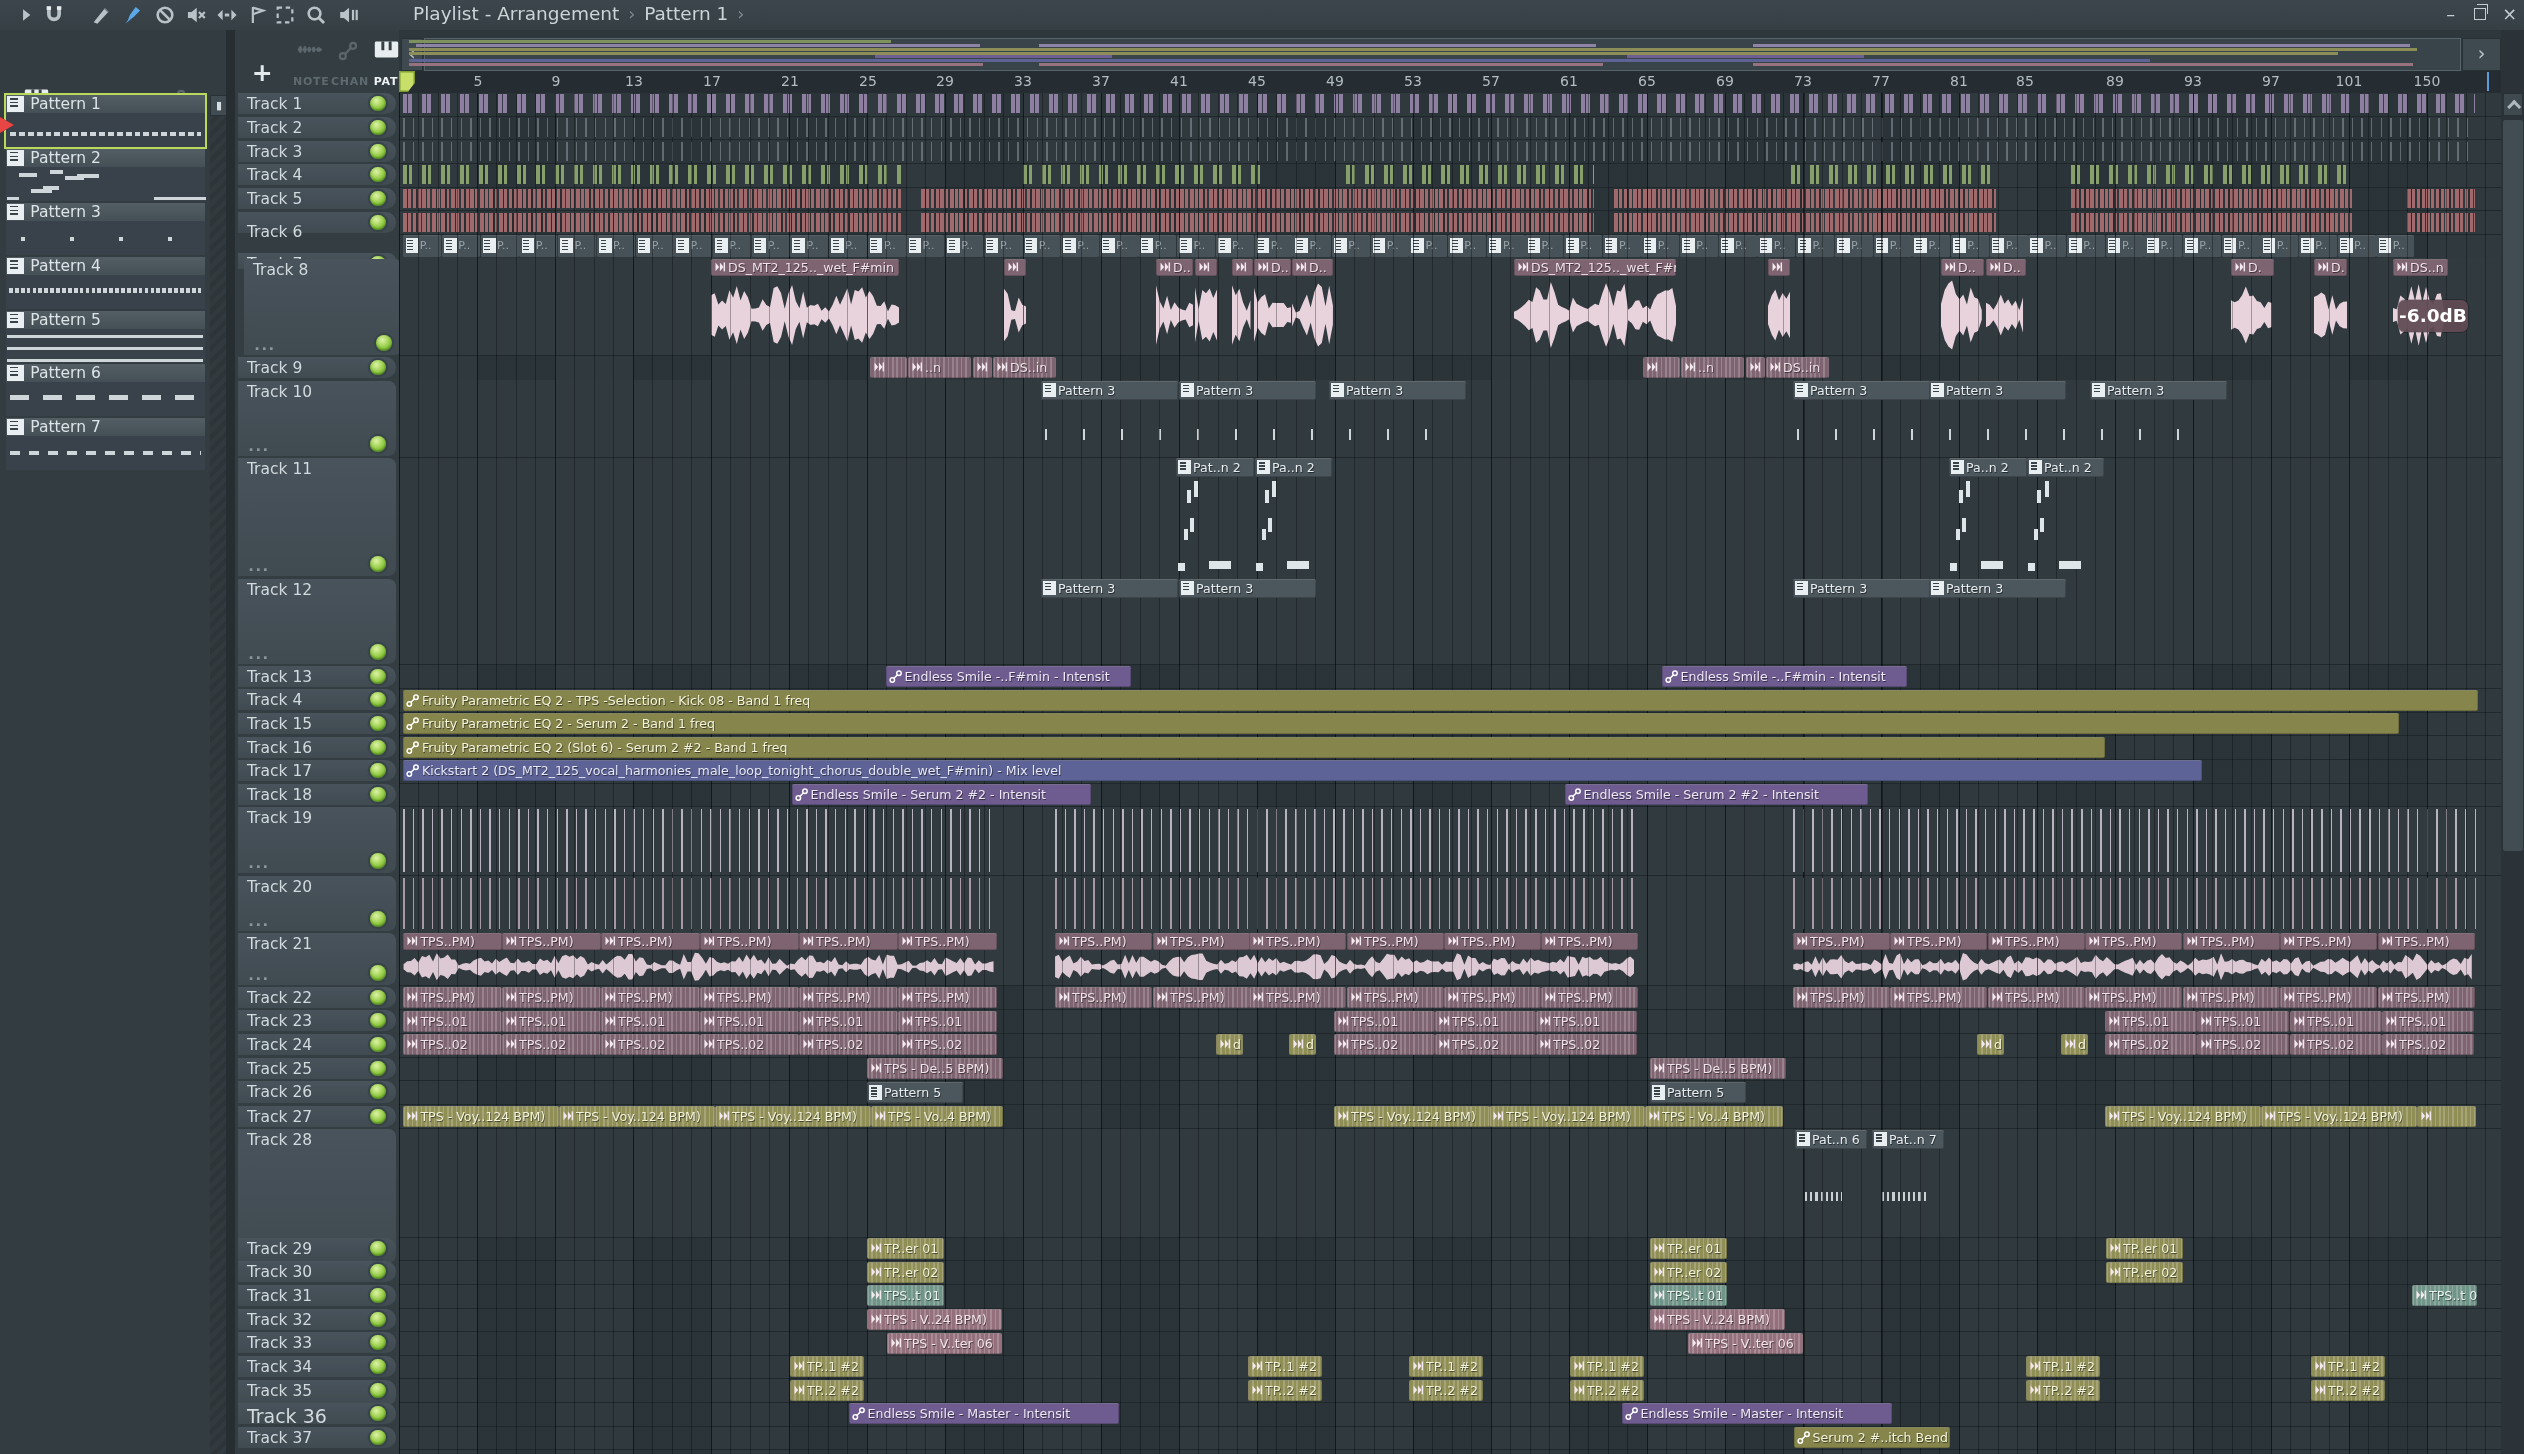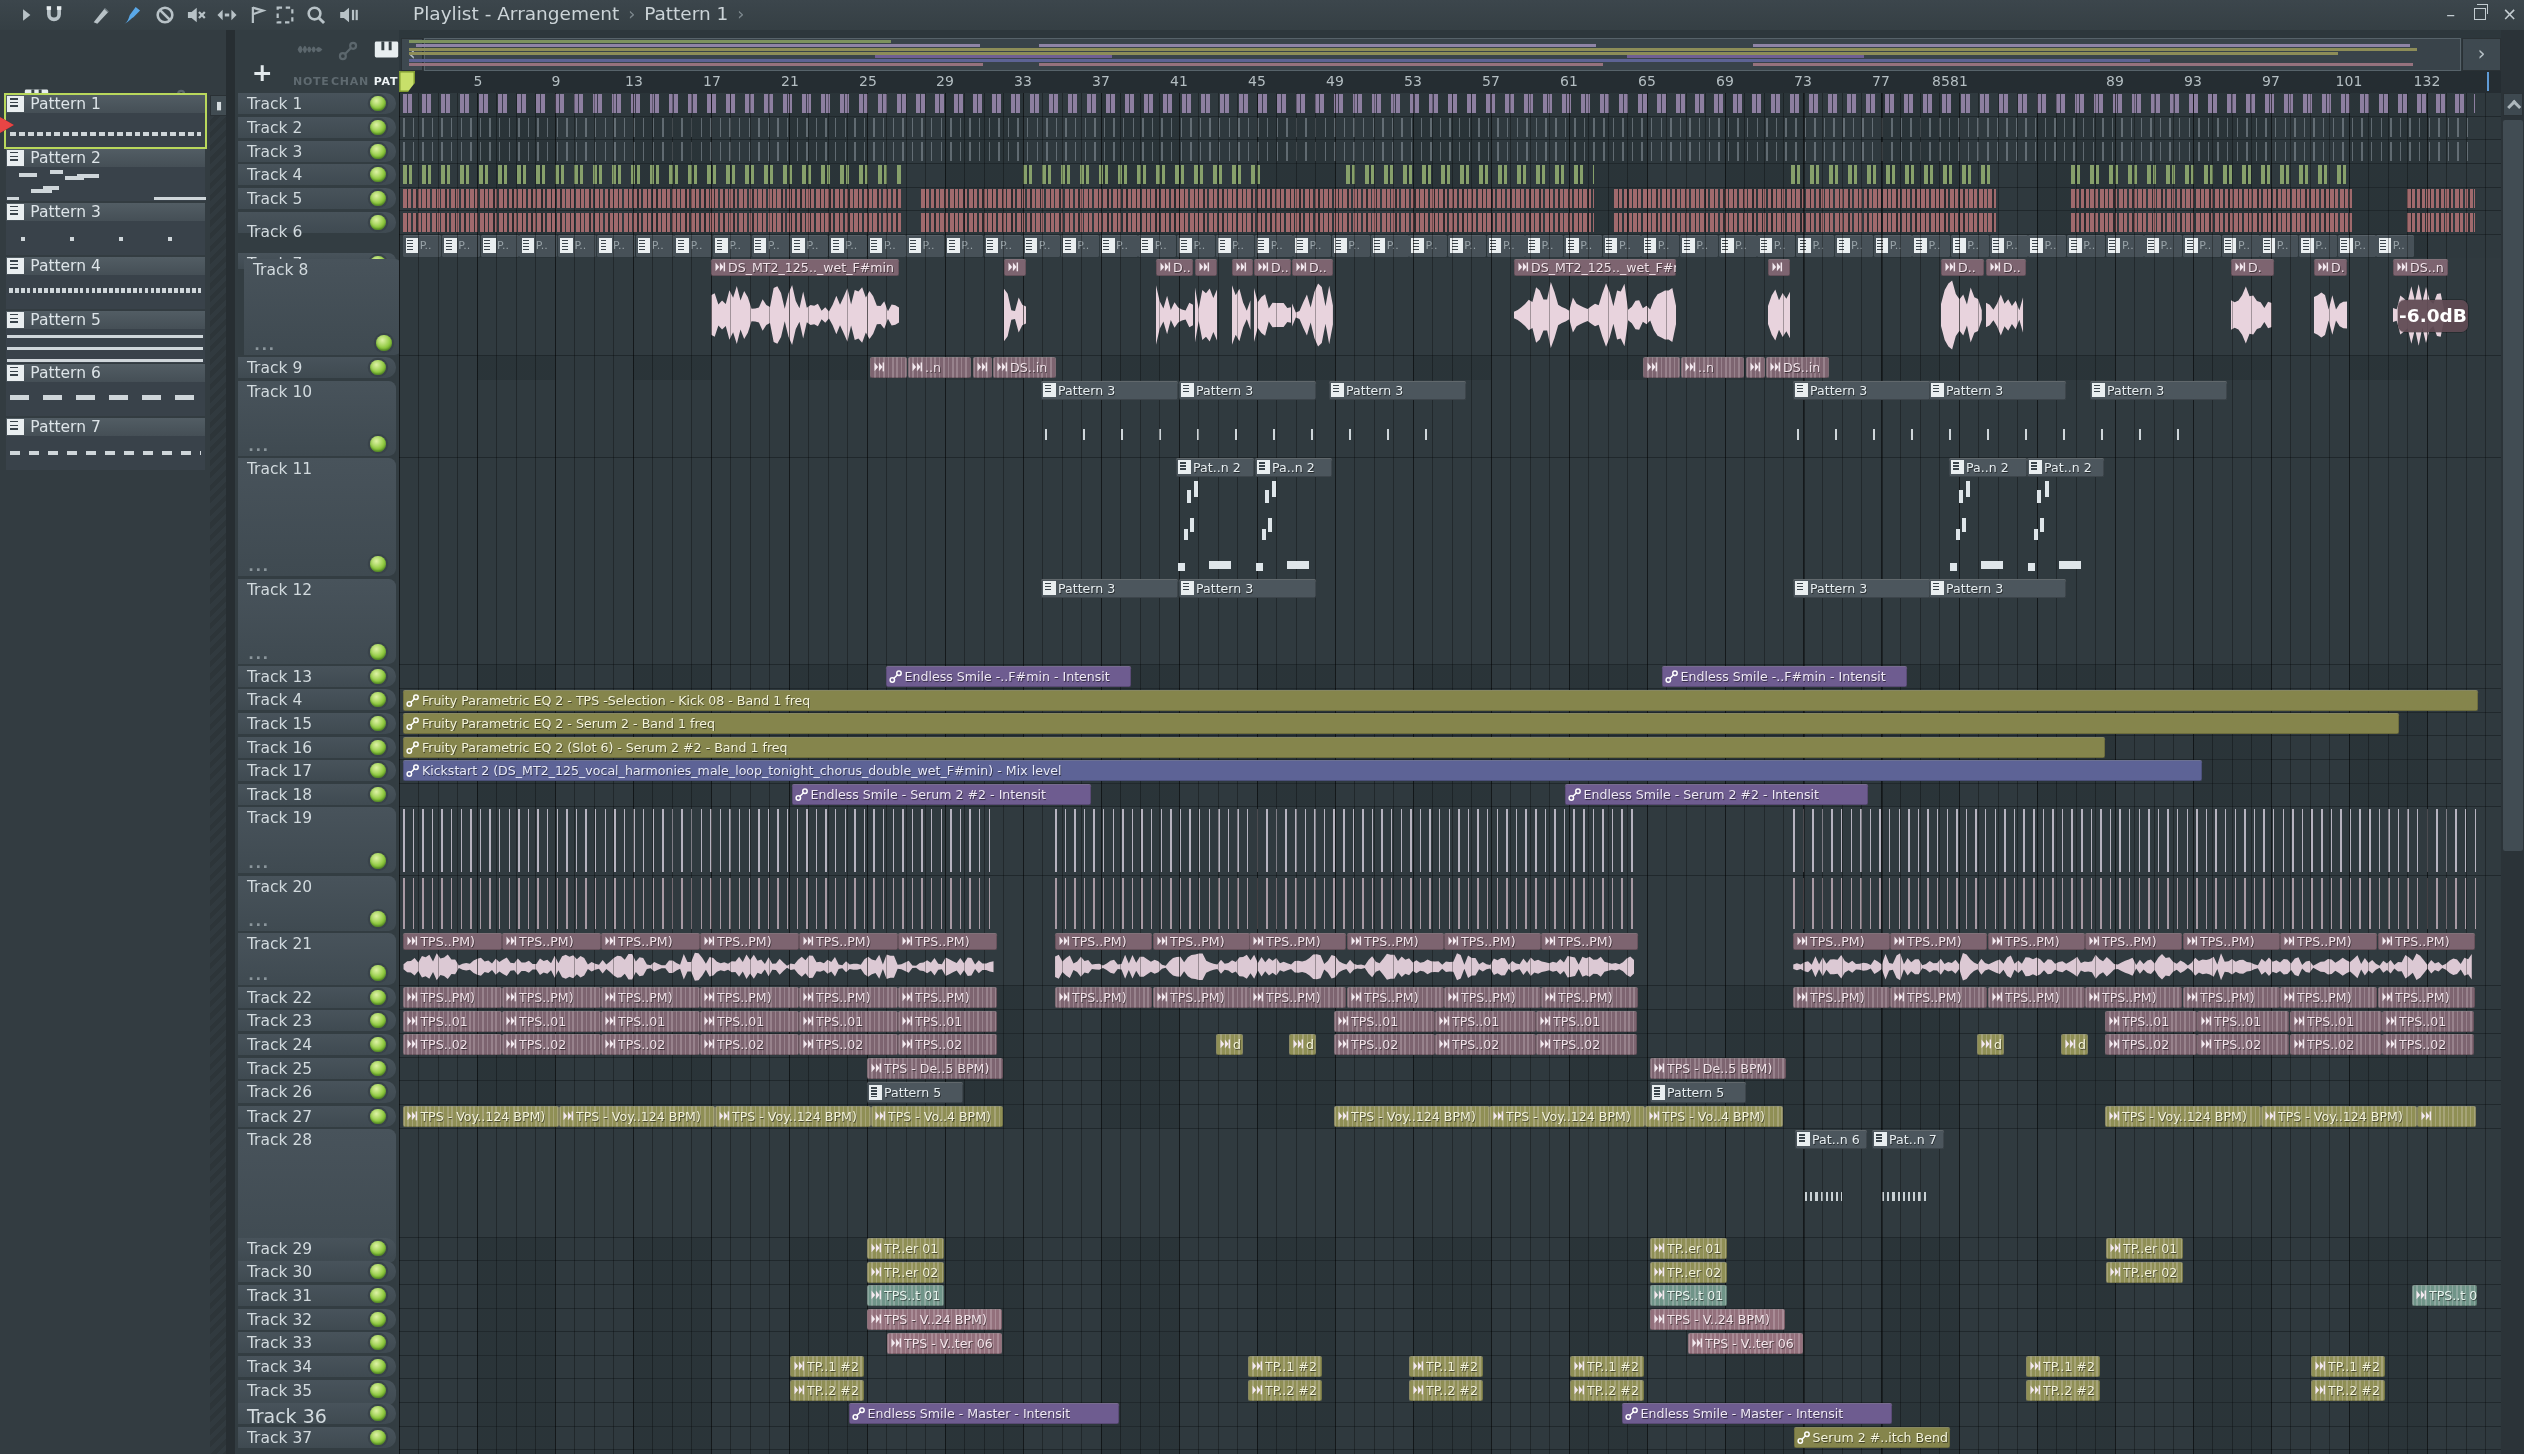--- a/index.html
+++ b/index.html
@@ -468,26 +468,26 @@
         <div class="rnum" style="left: 858px;">45</div>
         <div class="rnum" style="left: 936px;">49</div>
         <div class="rnum" style="left: 1014px;">53</div>
         <div class="rnum" style="left: 1092px;">57</div>
         <div class="rnum" style="left: 1170px;">61</div>
         <div class="rnum" style="left: 1248px;">65</div>
         <div class="rnum" style="left: 1326px;">69</div>
         <div class="rnum" style="left: 1404px;">73</div>
         <div class="rnum" style="left: 1482px;">77</div>
         <div class="rnum" style="left: 1560px;">81</div>
-        <div class="rnum" style="left: 1542px;">85</div>
+        <div class="rnum" style="left: 1626px;">85</div>
         <div class="rnum" style="left: 1716px;">89</div>
         <div class="rnum" style="left: 1794px;">93</div>
         <div class="rnum" style="left: 1872px;">97</div>
         <div class="rnum" style="left: 1950px;">101</div>
-        <div class="rnum" style="left: 2028px;">132</div>
+        <div class="rnum" style="left: 2028px;">150</div>
       </div>
     <div id="grid">
       <div id="gridtint"></div>
       <div id="rows">
           <div class="grow" style="top: 0px; height: 23px;"></div>
           <div class="grow" style="top: 23.6px; height: 23px;"></div>
           <div class="grow" style="top: 47px; height: 23px;"></div>
           <div class="grow" style="top: 71px; height: 23px;"></div>
           <div class="grow" style="top: 94px; height: 23px;"></div>
           <div class="grow" style="top: 118px; height: 23px;"></div>

